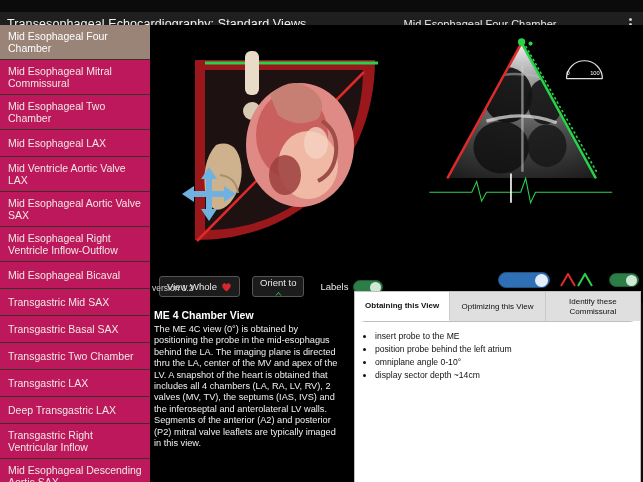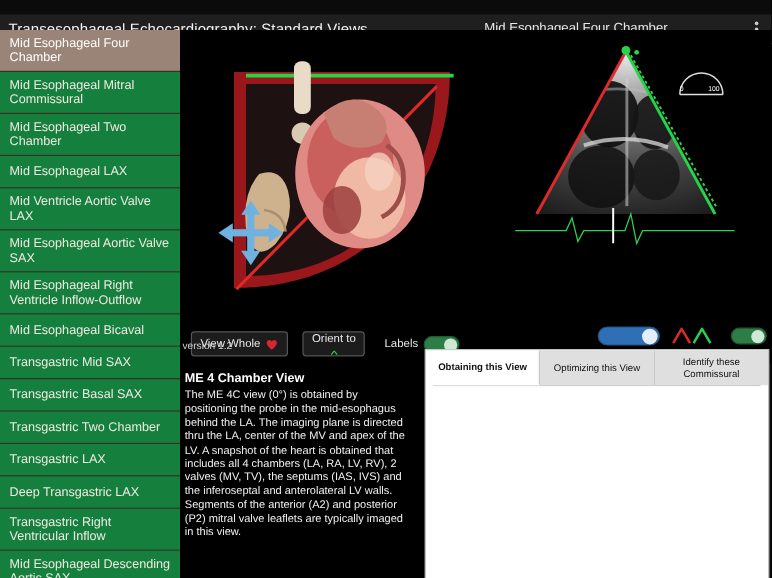--- a/index.html
+++ b/index.html
@@ -39,21 +39,21 @@
     position: absolute; top: 25px; left: 0; width: 150px; height: 457px;
     background: #120f0f; overflow: hidden;
   }
   .side-item {
     position: relative;
     min-height: 27px;
     padding: 5px 7px 5px 8px;
     border-bottom: 1px solid #3a3027;
     font-size: 10.5px; line-height: 12px; color: #efe9e2;
     display: flex; align-items: center;
-    background: #15803d;
+    background: #be185d;
   }
   .side-item.selected { background: #9a8477; color: #ffffff; }
   .side-item .label { display: block; }
 
   
   .main {
     position: absolute; top: 25px; left: 150px; width: 473px; height: 457px;
     background: #000;
   }
 
@@ -322,16 +322,24 @@
         <div class="tab active">
             <span>Obtaining this View</span>
           </div>
         <div class="tab">
             <span>Optimizing this View</span>
           </div>
         <div class="tab">
             <span>Identify these Commissural</span>
           </div>
       </div>
+      <div class="tab-body">
+        <ul>
+          <li>insert probe to the ME</li>
+          <li>position probe behind the left atrium</li>
+          <li>omniplane angle 0-10°</li>
+          <li>display sector depth ~14cm</li>
+        </ul>
+      </div>
     </div>
   </div>
 
 </div>
 
 </body></html>

